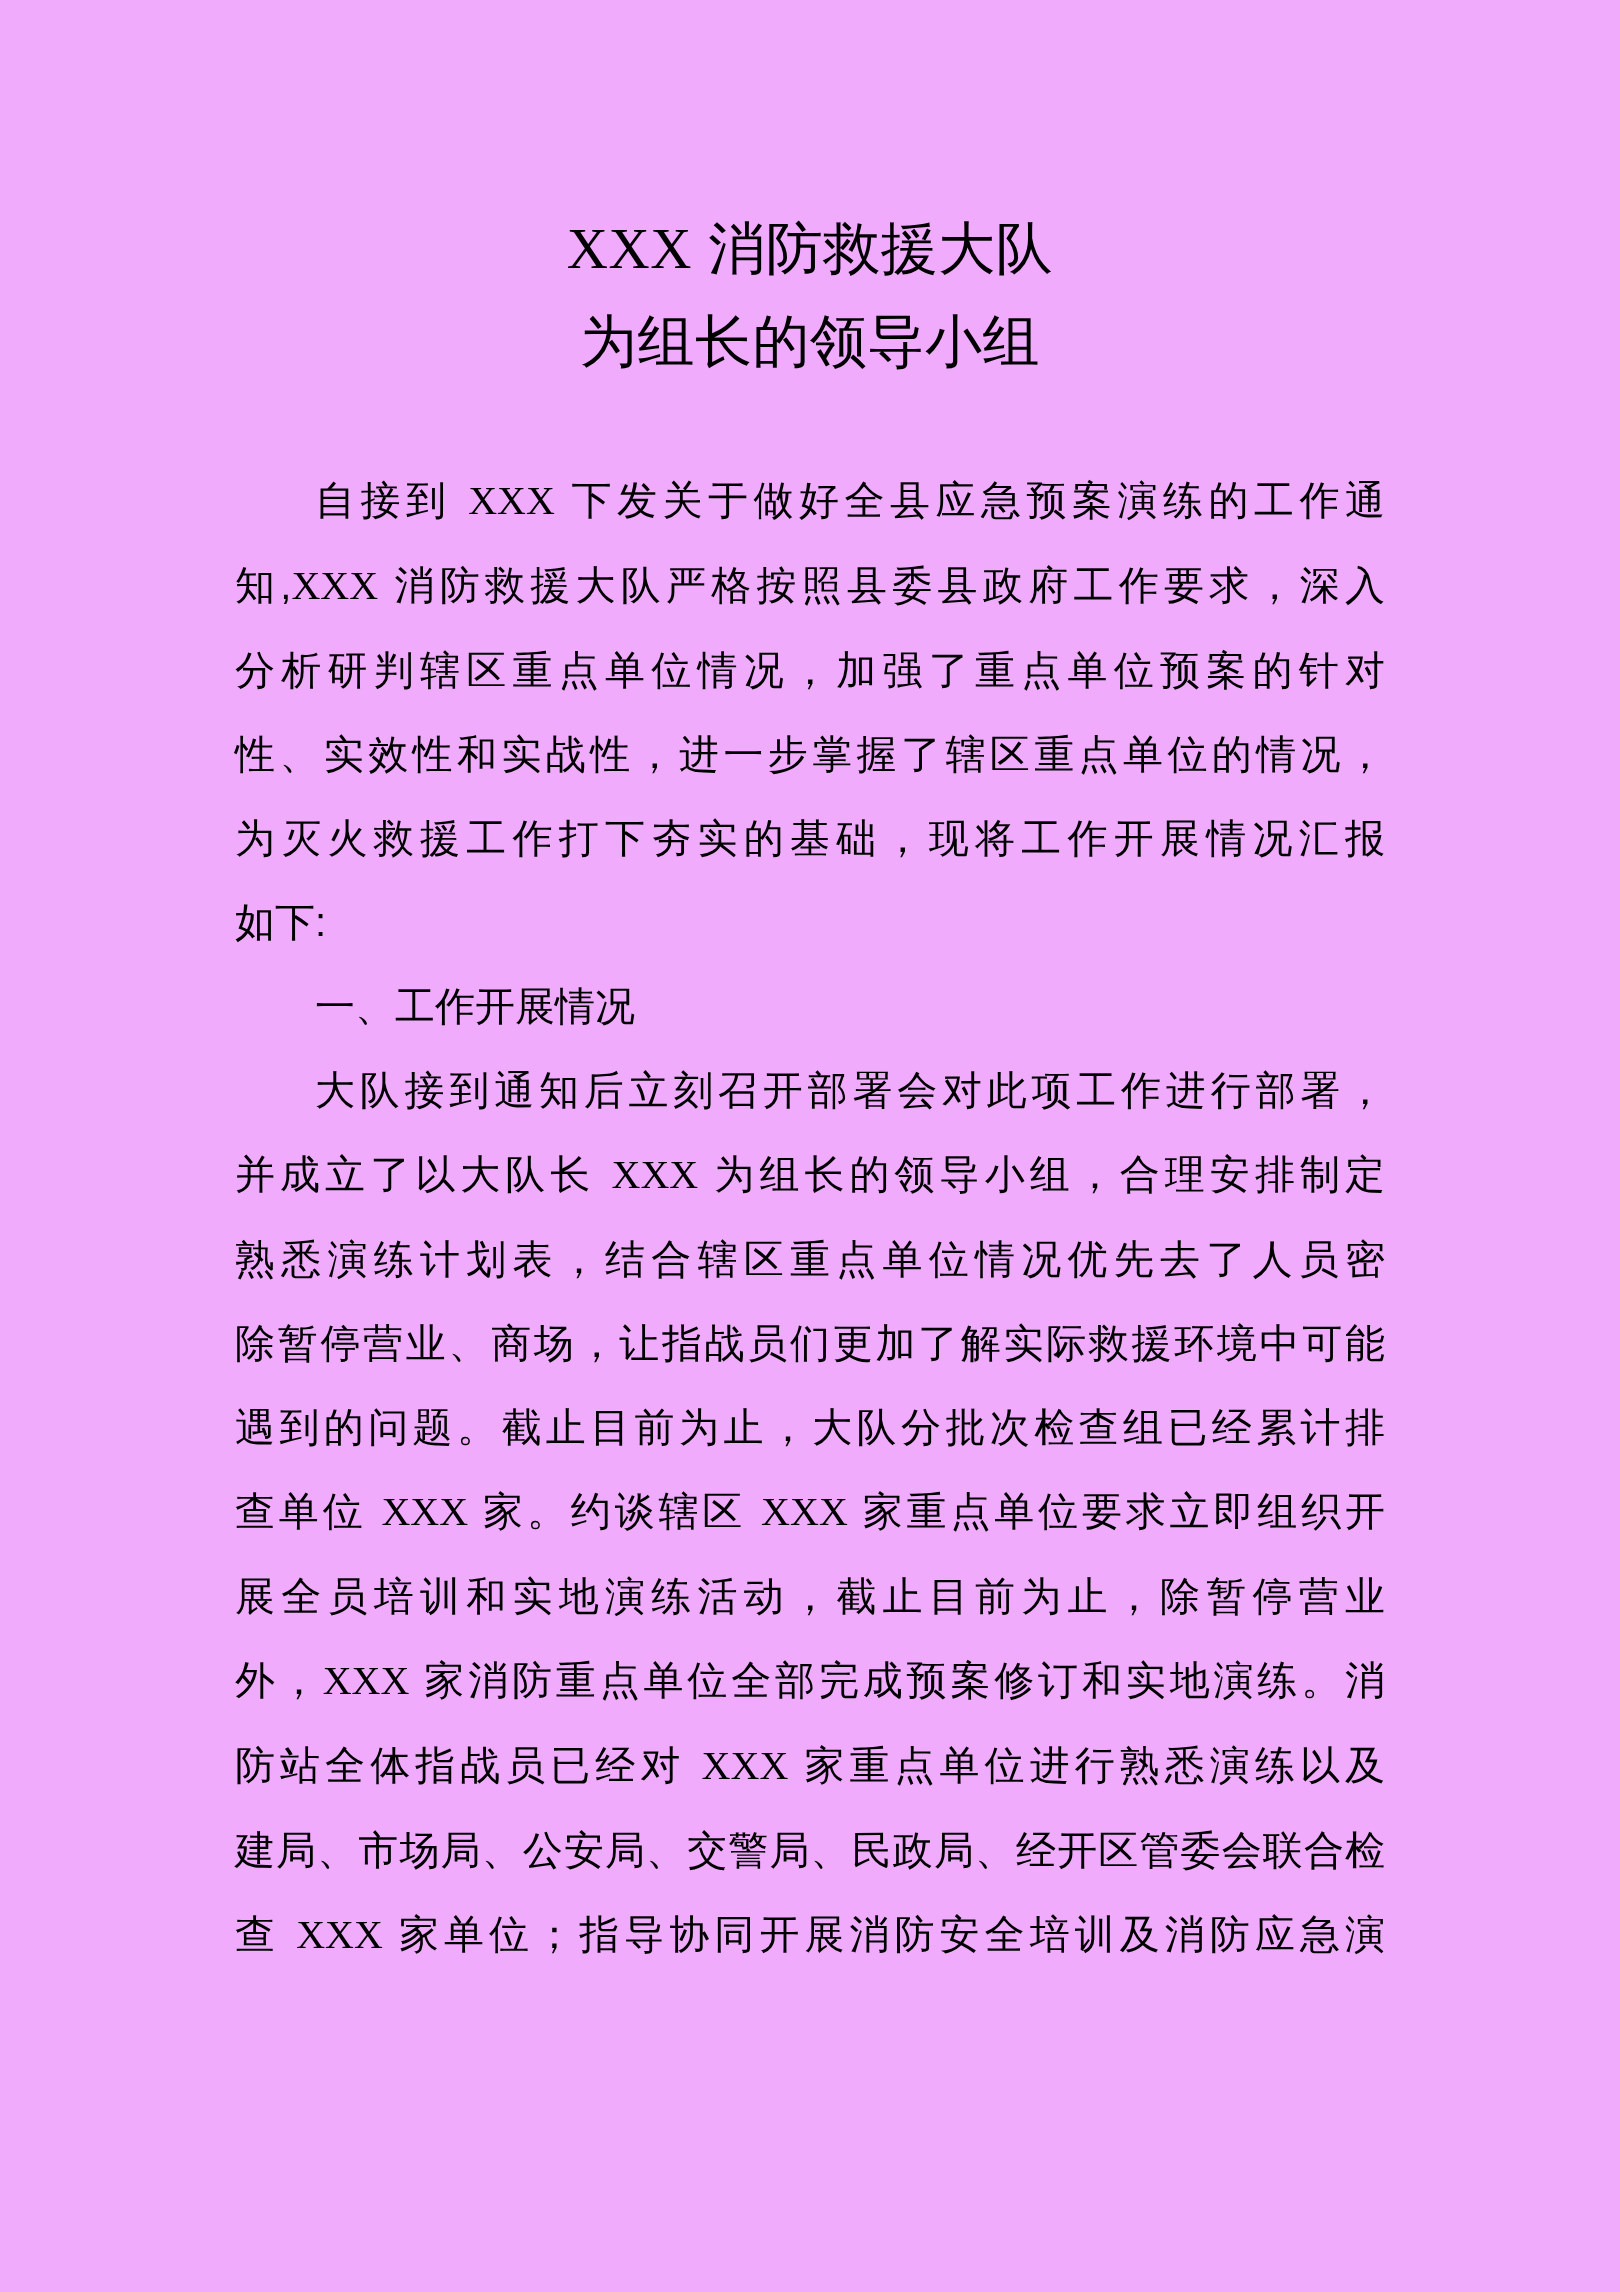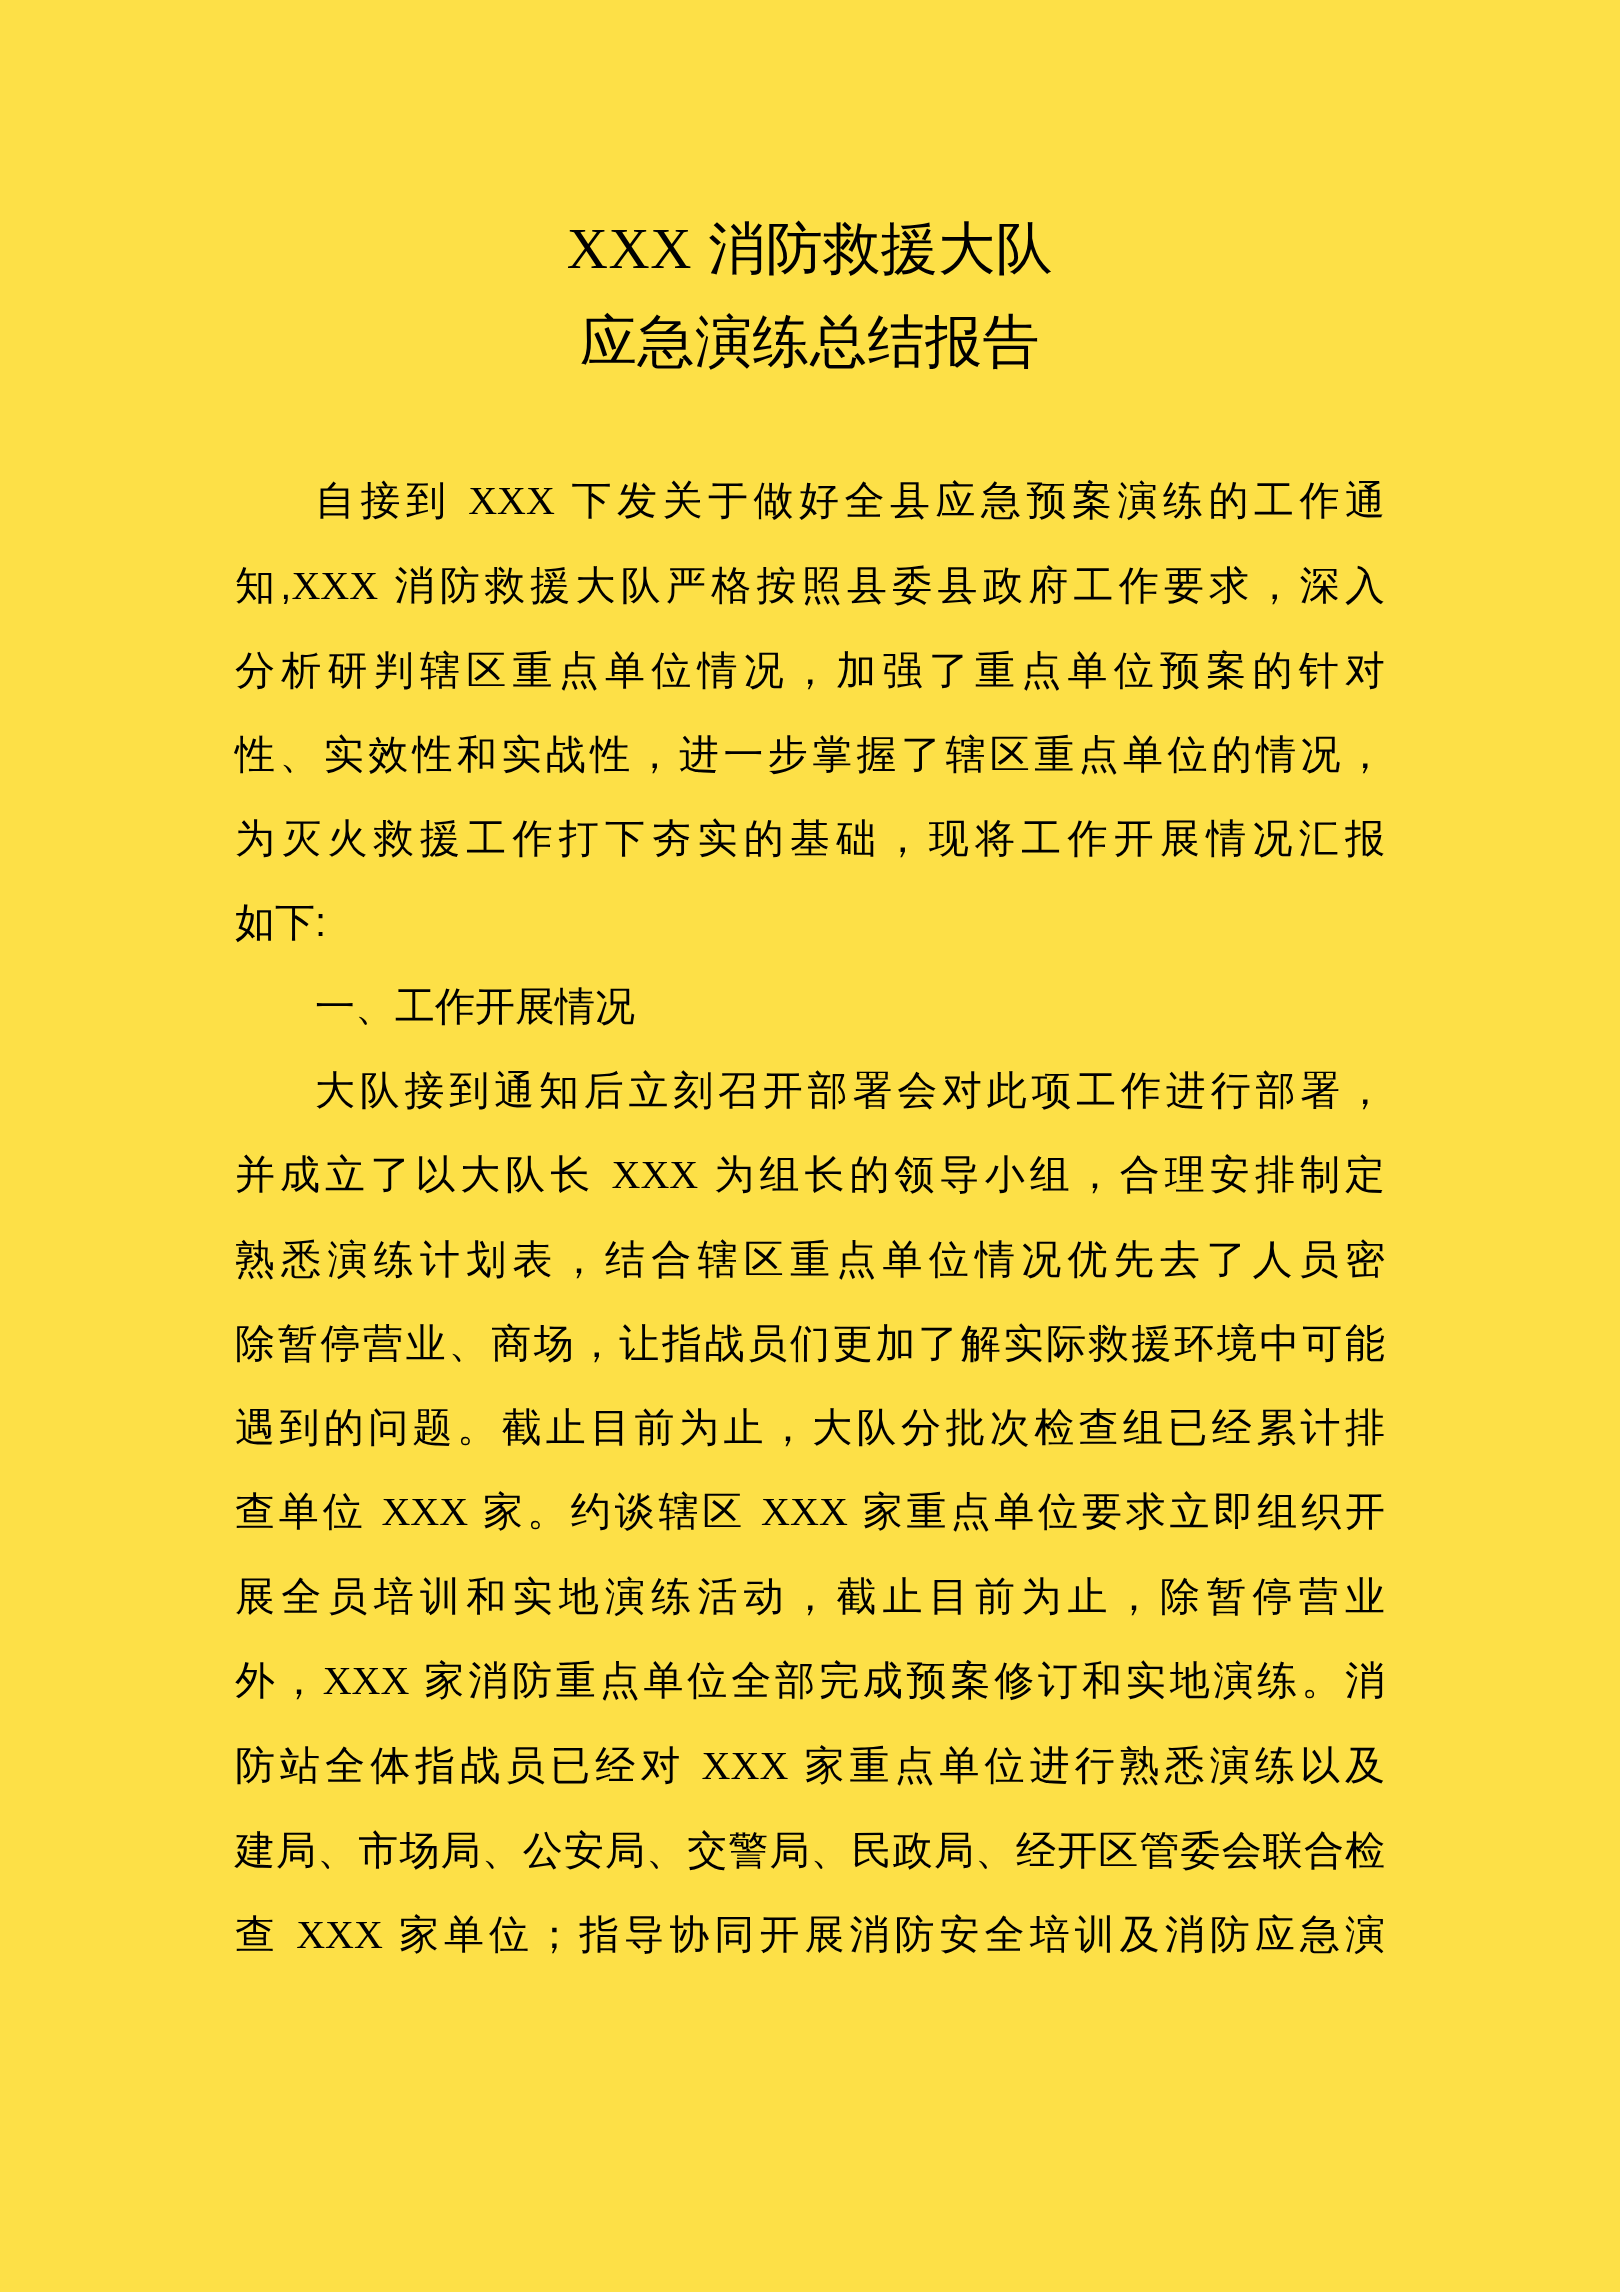--- a/index.html
+++ b/index.html
@@ -4,21 +4,21 @@
 <style>
   html, body {
     margin: 0;
     padding: 0;
     background: #ffffff;
   }
   .page {
     position: relative;
     width: 1620px;
     height: 2293px;
-    background: #fde047;
+    background: #f0abfc;
     overflow: hidden;
     color: #000000;
     font-family: "Liberation Sans", sans-serif;
   }
   .doc-title {
     position: absolute;
     top: 202px;
     left: 0;
     width: 1620px;
     text-align: center;
@@ -51,21 +51,21 @@
   .lat {
     font-family: "Liberation Serif", serif;
   }
 </style>
 </head>
 <body>
 
 <div class="page">
   <header class="doc-title">
     <div class="title-line latinize"><span class="lat">XXX</span> 消防救援大队</div>
-    <div class="title-line latinize">应急演练总结报告</div>
+    <div class="title-line latinize">为组长的领导小组</div>
   </header>
   <main class="doc-body">
       <section>
         <div class="line justify indent">自接到 <span class="lat">XXX</span> 下发关于做好全县应急预案演练的工作通</div>
         <div class="line justify">知,<span class="lat">XXX</span> 消防救援大队严格按照县委县政府工作要求，深入</div>
         <div class="line justify">分析研判辖区重点单位情况，加强了重点单位预案的针对</div>
         <div class="line justify">性、实效性和实战性，进一步掌握了辖区重点单位的情况，</div>
         <div class="line justify">为灭火救援工作打下夯实的基础，现将工作开展情况汇报</div>
         <div class="line">如下:</div>
       </section>

